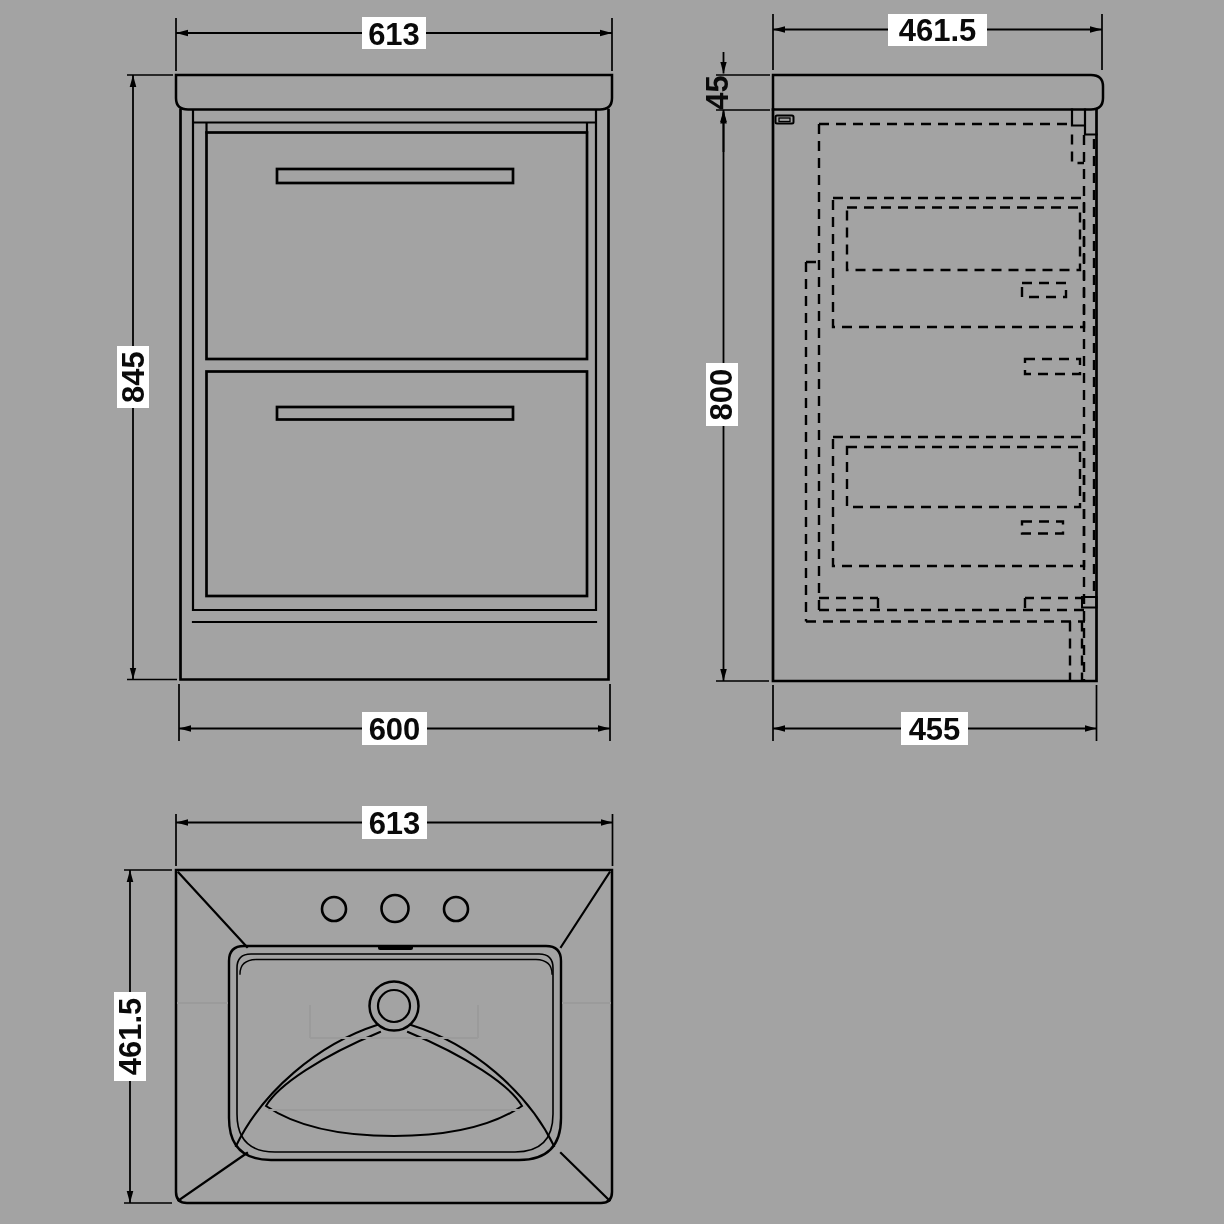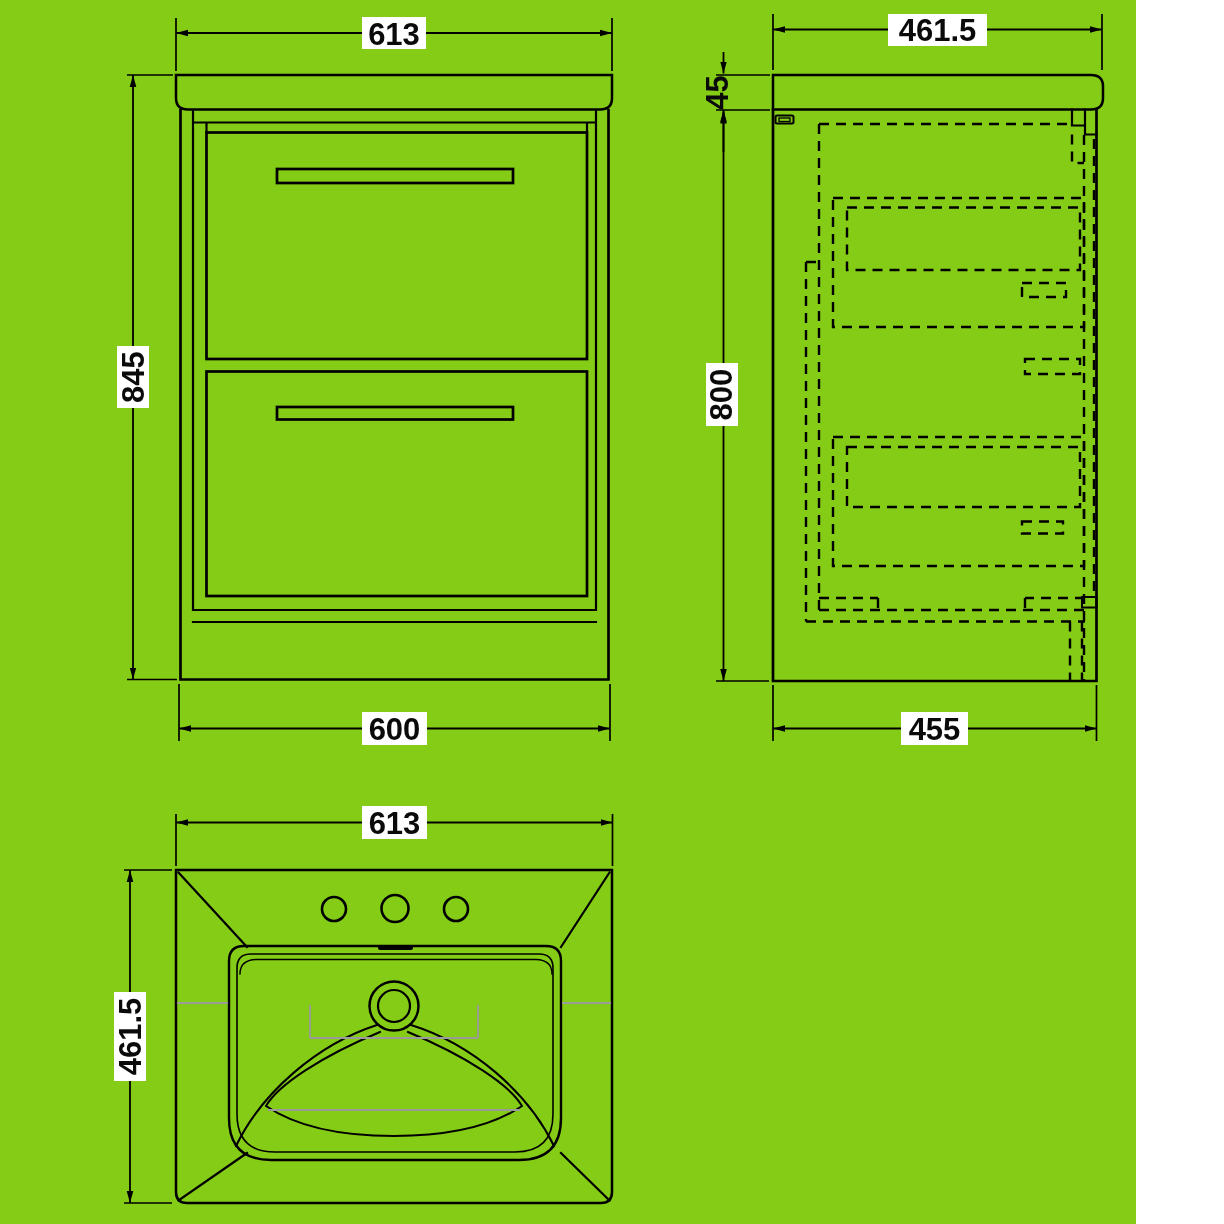--- a/index.html
+++ b/index.html
@@ -1,16 +1,16 @@
 <!DOCTYPE html>
 <html><head>
 <meta charset="utf-8">
 <style>
   html,body{margin:0;padding:0;background:#ffffff;}
-  .stage{width:1136px;height:1224px;background:#84cc16;position:relative;font-family:"Liberation Sans",sans-serif;}
+  .stage{width:1224px;height:1224px;background:#a3a3a3;position:relative;font-family:"Liberation Sans",sans-serif;}
   svg{display:block}
   .ln{stroke:#000;fill:none;stroke-linecap:square}
   .s13{stroke-width:1.3}.s14{stroke-width:1.4}.s16{stroke-width:1.6}
   .s2{stroke-width:2}.s22{stroke-width:2.2}.s24{stroke-width:2.4}
   .s25{stroke-width:2.5}.s26{stroke-width:2.6}.s27{stroke-width:2.7}
   .dash{stroke:#000;fill:none;stroke-width:2.4;stroke-dasharray:10 7;stroke-linecap:butt}
   .ext{stroke:#000;fill:none;stroke-width:1.7}
   .dim{stroke:#000;fill:none;stroke-width:1.8;marker-start:url(#arr);marker-end:url(#arr)}
   .dimhalf{stroke:#000;fill:none;stroke-width:1.8;marker-end:url(#arr)}
   .gray{stroke:#9b9b9b;fill:none;stroke-width:1.8}

